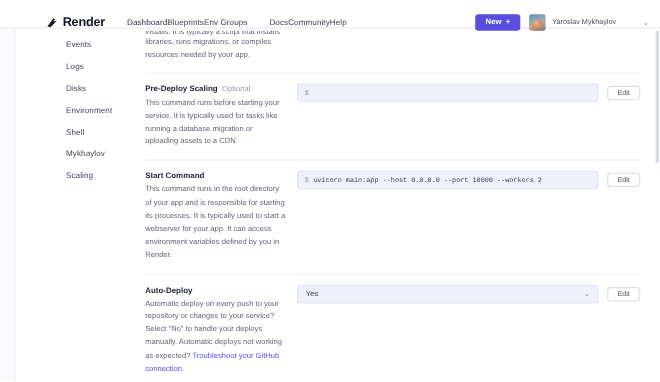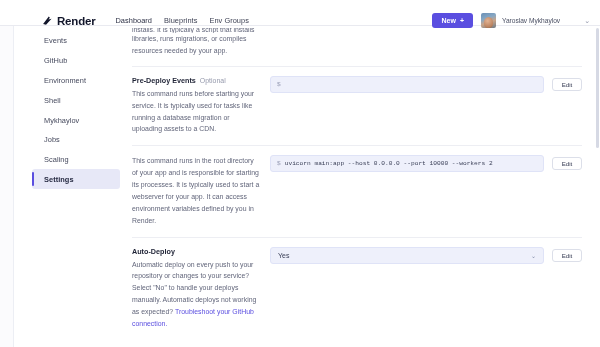--- a/index.html
+++ b/index.html
@@ -20,21 +20,21 @@
     align-items: center;
     padding: 16px 10px 0 42px;
     position: relative;
     z-index: 5;
   }
   .brand { display: flex; align-items: center; gap: 4px; margin-right: 20px; }
   .brand-logo { width: 11px; height: 11px; display: block; }
   .brand-name {
     font-size: 11.5px; font-weight: 700; color: #11152a; letter-spacing: -0.2px;
   }
-  .nav-group { display: flex; align-items: center; gap: 12px; }
+  .nav-group { display: flex; align-items: center; gap: 0; }
   .nav-group.second { margin-left: 20px; }
   .nav-link {
     font-size: 7.4px; color: #3d4154; cursor: pointer; white-space: nowrap;
     letter-spacing: 0.05px;
   }
   .nav-link.active { color: #2b2f44; }
   .nav-spacer { flex: 1; }
   .new-btn {
     background: #5a4ee0; color: #fff; font-size: 7px; font-weight: 600;
     border-radius: 3px; padding: 4px 9px; display: flex; align-items: center;
@@ -60,21 +60,21 @@
     position: absolute; top: 26px; left: 0; right: 0; bottom: 0;
     background: #ffffff;
   }
   .rail {
     position: absolute; left: 0; top: 0; bottom: 0; width: 14px;
     background: #fbfbfd; border-right: 1px solid #eceef4;
   }
 
   
   .sidebar {
-    position: absolute; left: 32px; top: 0; width: 88px; bottom: 0;
+    position: absolute; left: 48px; top: 0; width: 88px; bottom: 0;
     padding-top: 5px;
   }
   .side-item {
     font-size: 7.4px; color: #44485c; padding: 5.4px 0 5.4px 12px;
     border-radius: 3px; cursor: pointer; letter-spacing: 0.05px;
     position: relative;
   }
   .side-item.active {
     background: #e7e8f7; color: #262a42; font-weight: 600;
   }
@@ -159,76 +159,81 @@
     <svg class="brand-logo" viewBox="0 0 12 12">
       <path d="M1.2 9.8 L7.4 1.6 L8.6 3.0 L7.0 5.0 L10.4 4.2 L4.4 10.6 Z" fill="#11152a"></path>
     </svg>
     <span class="brand-name">Render</span>
   </div>
   <div class="nav-group">
     <span class="nav-link active">Dashboard</span>
     <span class="nav-link">Blueprints</span>
     <span class="nav-link">Env Groups</span>
   </div>
+  <div class="nav-group second">
+    <span class="nav-link">Docs</span>
+    <span class="nav-link">Community</span>
+    <span class="nav-link">Help</span>
+  </div>
   <div class="nav-spacer"></div>
   <div class="new-btn">
     <span>New</span>
     <span>+</span>
   </div>
   <div class="avatar"></div>
   <span class="user-name">Yaroslav Mykhaylov</span>
   <span class="caret-down">⌄</span>
 </div>
 
 <div class="page">
   <div class="rail"></div>
 
   <div class="sidebar">
     <div class="side-item">Events</div>
-    <div class="side-item">GitHub</div>
+    <div class="side-item">Logs</div>
+    <div class="side-item">Disks</div>
     <div class="side-item">Environment</div>
     <div class="side-item">Shell</div>
     <div class="side-item">Mykhaylov</div>
-    <div class="side-item">Jobs</div>
     <div class="side-item">Scaling</div>
-    <div class="side-item active">Settings</div>
   </div>
 
   <div class="content">
     <div class="scrollbar"></div>
     <div class="inner">
 
       <div class="top-text">
         <div class="clip">
           <span>installs. It is typically a script that installs</span>
         </div>
         <div class="f-desc">libraries, runs migrations, or compiles</div>
         <div class="f-desc">resources needed by your app.</div>
       </div>
 
       <div class="row">
         <div class="row-left">
           <div class="f-title">
-            <span>Pre-Deploy Events</span><span class="optional">Optional</span>
+            <span>Pre-Deploy Scaling</span><span class="optional">Optional</span>
           </div>
           <div class="f-desc">This command runs before starting your service. It is typically used for tasks like running a database migration or uploading assets to a CDN.</div>
         </div>
         <div class="row-right">
           <div class="field-stack">
             <div class="code-input">
               <span class="dollar">$</span>
               <span></span>
             </div>
           </div>
           <div class="edit-btn">Edit</div>
         </div>
       </div>
 
       <div class="row">
         <div class="row-left">
+          <div class="f-title">Start Command</div>
           <div class="f-desc">This command runs in the root directory of your app and is responsible for starting its processes. It is typically used to start a webserver for your app. It can access environment variables defined by you in Render.</div>
         </div>
         <div class="row-right">
           <div class="field-stack">
             <div class="code-input">
               <span class="dollar">$</span>
               <span>uvicorn main:app --host 0.0.0.0 --port 10000 --workers 2</span>
             </div>
           </div>
           <div class="edit-btn">Edit</div>

